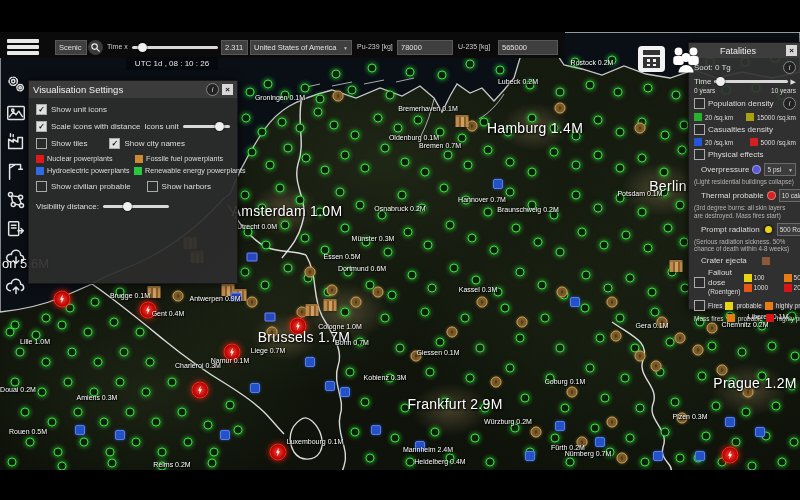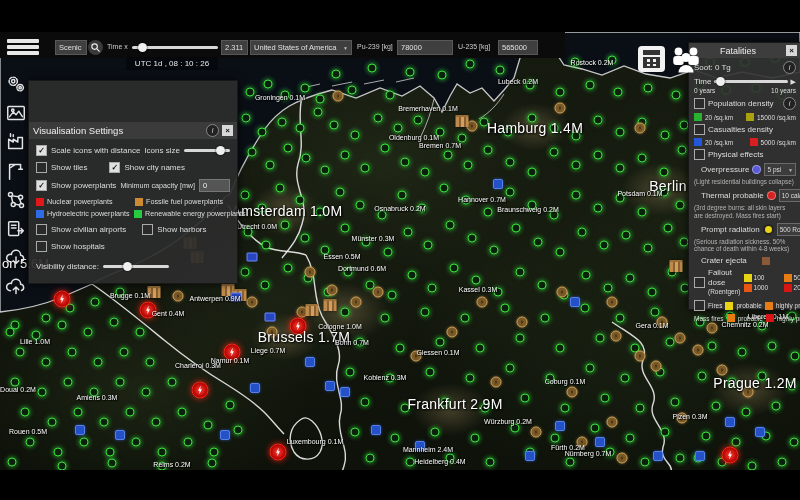--- a/index.html
+++ b/index.html
@@ -58,21 +58,21 @@
   .utc{position:absolute;left:126px;top:57px;width:92px;height:13px;z-index:30;background:rgba(0,0,0,.45);
     font-size:8px;color:#e8e8e8;display:flex;align-items:center;justify-content:center;white-space:nowrap;}
   
   .sidebar{position:absolute;left:3px;top:38px;width:28px;z-index:25;}
   .tool{width:26px;height:26px;margin-bottom:3px;display:flex;align-items:center;justify-content:center;}
   .tool svg{stroke:#e4e4e4;fill:none;stroke-width:1.6;stroke-linecap:round;stroke-linejoin:round;}
   
   .panel{position:absolute;background:rgba(44,44,44,.93);border:1px solid #181818;z-index:20;
     box-shadow:0 0 8px rgba(0,0,0,.7);font-size:8px;color:#ddd;}
   .lp{left:28px;top:80px;width:208px;height:202px;}
-  .lp-head{height:17px;background:rgba(60,60,60,.95);display:flex;align-items:center;padding:0 4px;margin-top:41px;}
+  .lp-head{height:17px;background:rgba(60,60,60,.95);display:flex;align-items:center;padding:0 4px;}
   .lp-title{flex:1;font-size:9.5px;color:#f0f0f0;}
   .ibtn{width:11px;height:11px;border-radius:50%;background:#222;border:1px solid #888;color:#ddd;
     font-size:7px;display:flex;align-items:center;justify-content:center;margin-left:3px;}
   .ibtn::after{content:"i";font-style:italic;}
   .xbtn{width:11px;height:11px;background:#d8d8d8;color:#111;font-size:8px;font-weight:bold;
     display:flex;align-items:center;justify-content:center;margin-left:3px;}
   .tabs{display:flex;gap:6px;padding:3px 6px;}
   .tab{width:58px;height:13px;background:#262626;border:1px solid #555;display:flex;align-items:center;
     justify-content:center;font-size:8px;}
   .tab.active{background:#383838;}
@@ -630,21 +630,21 @@
       <div class="knob" style="left:6px;"></div>
     </div>
     <div class="tbox" style="left:221px;width:27px;">2.311</div>
     <div class="tbox tsel" style="left:250px;width:102px;">
       <span>United States of America</span>
         <span class="caret"></span>
     </div>
     <div class="tlabel" style="left:357px;">Pu-239 [kg]</div>
     <div class="tbox" style="left:397px;width:56px;">78000</div>
     <div class="tlabel" style="left:458px;">U-235 [kg]</div>
-    <div class="tbox" style="left:498px;width:40px;">565000</div>
+    <div class="tbox" style="left:498px;width:60px;">565000</div>
   </div>
   <div class="utc">UTC 1d , 08 : 10 : 26</div>
 
   <div class="sidebar">
     <div class="tool" style="margin-top:33px;">
       <svg width="22" height="22" viewBox="0 0 24 24">
           <circle cx="9" cy="9" r="4.5" stroke-dasharray="2.5 1.6"></circle>
           <circle cx="9" cy="9" r="1.8"></circle>
           <circle cx="16.5" cy="16" r="3.5" stroke-dasharray="2 1.4"></circle>
           <circle cx="16.5" cy="16" r="1.3"></circle>
@@ -713,38 +713,36 @@
   </div>
 
   <div class="panel lp">
     <div class="lp-head">
       <span class="lp-title">Visualisation Settings</span>
       <span class="ibtn"></span>
       <span class="xbtn">×</span>
     </div>
     <div class="row">
       <span class="cb on"></span>
+      <span>Show unit icons</span>
+    </div>
+    <div class="row">
+      <span class="cb on"></span>
       <span>Scale icons with distance</span>
-      <span>Icons size</span>
+      <span>Icons unit</span>
       <span class="track" style="position:relative;width:52px;">
           <span class="knob" style="left:32px;"></span>
         </span>
     </div>
     <div class="row">
       <span class="cb"></span>
       <span>Show tiles</span>
       <span style="width:14px;"></span>
       <span class="cb on"></span>
       <span>Show city names</span>
-    </div>
-    <div class="row">
-      <span class="cb on"></span>
-      <span>Show powerplants</span>
-      <span style="flex:1;text-align:right;font-size:7.2px;">Minimum capacity [mw]</span>
-      <span class="inp" style="width:42px;">0</span>
     </div>
     <div class="row" style="margin-top:5px;">
       <span class="lg-item">
         <span class="chip" style="background: rgb(226, 23, 23);"></span>
         <span>Nuclear powerplants</span>
       </span>
       <span class="lg-item">
         <span class="chip" style="background: rgb(204, 138, 51);"></span>
         <span>Fossile fuel powerplants</span>
       </span>
@@ -754,28 +752,24 @@
         <span class="chip" style="background: rgb(46, 107, 230);"></span>
         <span>Hydroelectric powerplants</span>
       </span>
       <span class="lg-item">
         <span class="chip" style="background: rgb(39, 201, 63);"></span>
         <span>Renewable energy powerplants</span>
       </span>
     </div>
     <div class="row">
       <span class="cb"></span>
-      <span>Show civilian airports</span>
+      <span>Show civilian probable</span>
       <span style="width:8px;"></span>
       <span class="cb"></span>
       <span>Show harbors</span>
-    </div>
-    <div class="row">
-      <span class="cb"></span>
-      <span>Show hospitals</span>
     </div>
     <div class="row" style="margin-top:10px;">
       <span>Visibility distance:</span>
       <span class="track" style="position:relative;width:66px;">
           <span class="knob" style="left:20px;"></span>
         </span>
     </div>
   </div>
 
   <div class="panel rp">

